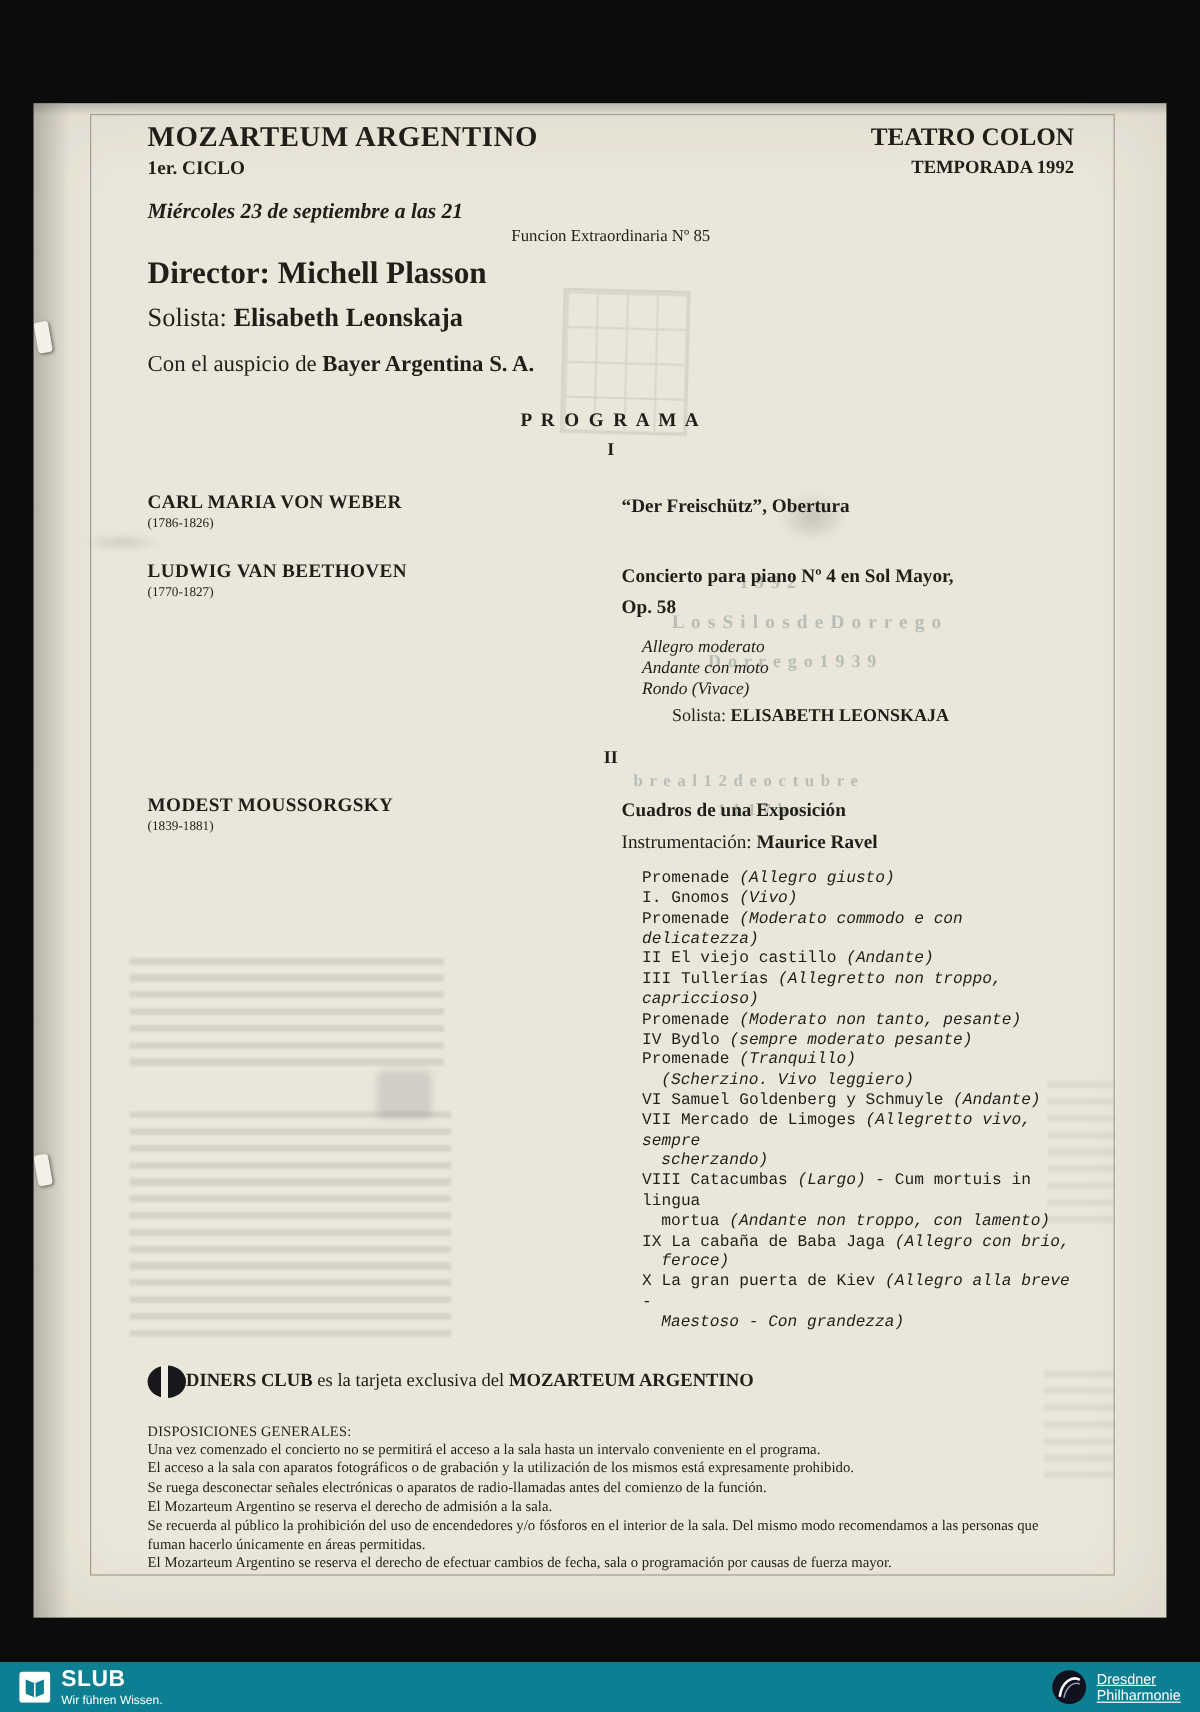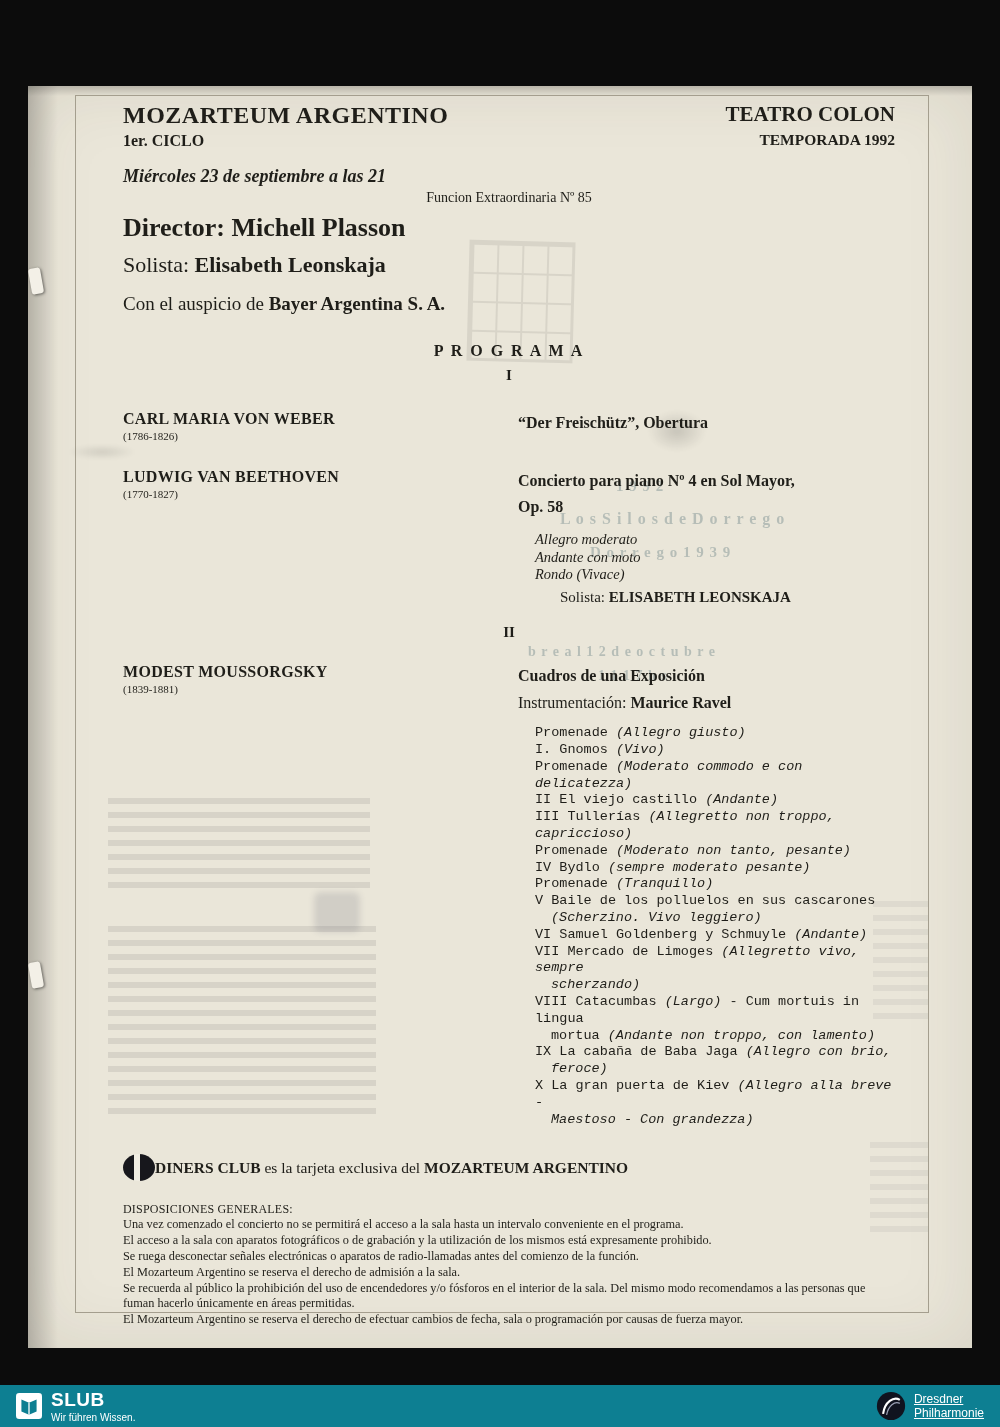--- a/index.html
+++ b/index.html
@@ -218,21 +218,20 @@
         <div class="instr"><span class="rg">Instrumentación:</span> <span class="bd">Maurice Ravel</span></div>
         <div class="mvlist">
             <div class="mv-line"><span>Promenade </span><em>(Allegro giusto)</em></div>
             <div class="mv-line"><span>I. Gnomos </span><em>(Vivo)</em></div>
             <div class="mv-line"><span>Promenade </span><em>(Moderato commodo e con delicatezza)</em></div>
             <div class="mv-line"><span>II El viejo castillo </span><em>(Andante)</em></div>
             <div class="mv-line"><span>III Tullerías </span><em>(Allegretto non troppo, capriccioso)</em></div>
             <div class="mv-line"><span>Promenade </span><em>(Moderato non tanto, pesante)</em></div>
             <div class="mv-line"><span>IV Bydlo </span><em>(sempre moderato pesante)</em></div>
             <div class="mv-line"><span>Promenade </span><em>(Tranquillo)</em></div>
-            <div class="mv-line"><span>V Baile de los polluelos en sus cascarones</span></div>
             <div class="mv-line mv-wrap"><em>(Scherzino. Vivo leggiero)</em></div>
             <div class="mv-line"><span>VI Samuel Goldenberg y Schmuyle </span><em>(Andante)</em></div>
             <div class="mv-line"><span>VII Mercado de Limoges </span><em>(Allegretto vivo, sempre</em></div>
             <div class="mv-line mv-wrap"><em>scherzando)</em></div>
             <div class="mv-line"><span>VIII Catacumbas </span><em>(Largo)</em><span> - Cum mortuis in lingua</span></div>
             <div class="mv-line mv-wrap"><span>mortua </span><em>(Andante non troppo, con lamento)</em></div>
             <div class="mv-line"><span>IX La cabaña de Baba Jaga </span><em>(Allegro con brio,</em></div>
             <div class="mv-line mv-wrap"><em>feroce)</em></div>
             <div class="mv-line"><span>X La gran puerta de Kiev </span><em>(Allegro alla breve -</em></div>
             <div class="mv-line mv-wrap"><em>Maestoso - Con grandezza)</em></div>

